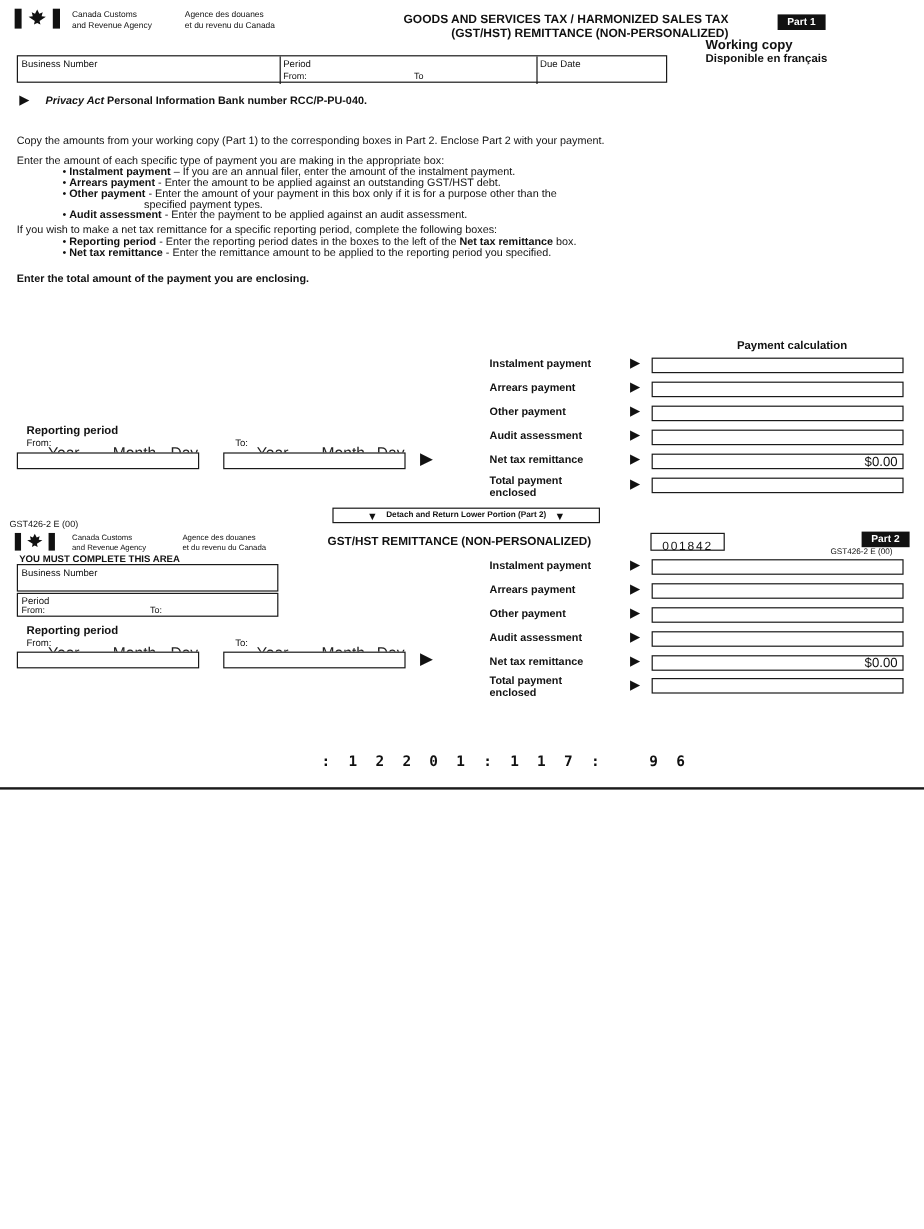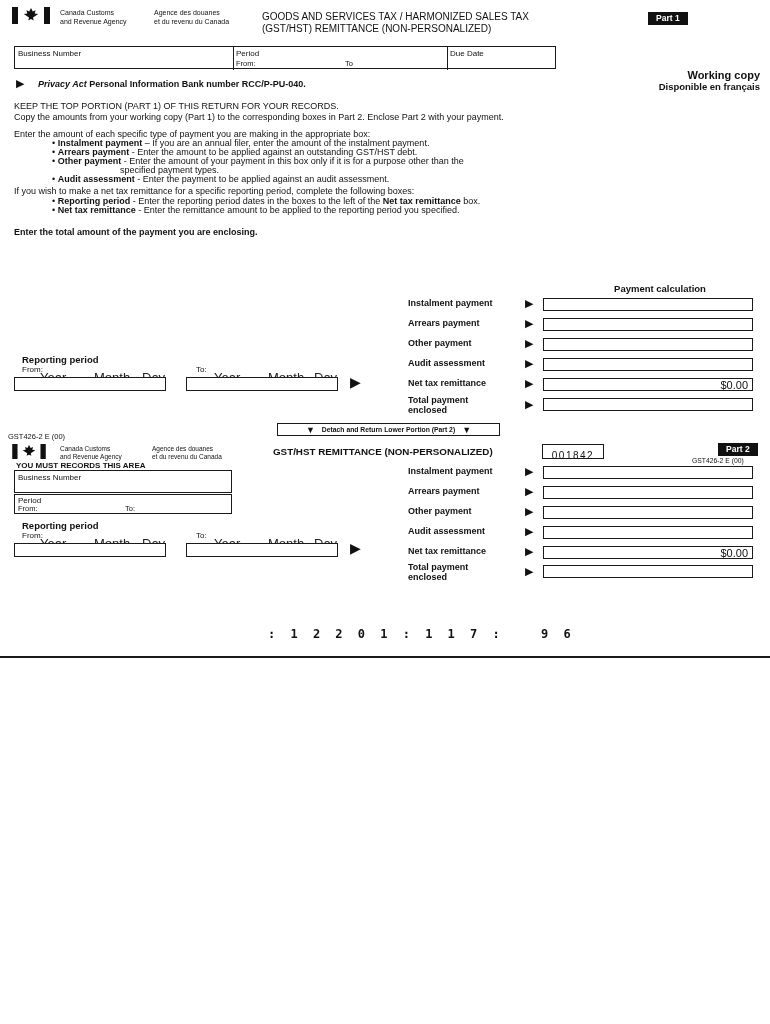--- a/index.html
+++ b/index.html
@@ -6,21 +6,21 @@
   html,body { background:#ffffff; }
   body { font-family:"Liberation Sans", sans-serif; color:#111; }
   .page { position:relative; width:770px; height:1024px; background:#fff; overflow:hidden; }
   .abs { position:absolute; }
   .b { font-weight:bold; }
   .it { font-style:italic; }
   .nw { white-space:nowrap; }
   .box { border:1px solid #1a1a1a; background:#fff; }
   .badge { background:#111; color:#fff; font-weight:bold; font-size:8.5px; padding:2px 8px; line-height:9px; }
   .agency { font-size:7px; line-height:8.5px; }
-  .form-title { font-size:10px; line-height:12px; font-weight:normal; text-align:left; }
+  .form-title { font-size:10px; line-height:12px; font-weight:bold; text-align:right; }
   .fieldlabel { font-size:8px; line-height:9px; }
   .sublabel { font-size:7.5px; line-height:8px; }
   .ins { font-size:9px; line-height:10px; white-space:nowrap; }
   
   .pay-row { position:absolute; left:408px; width:346px; height:17px; }
   .pay-label { position:absolute; left:0; top:1px; font-weight:bold; font-size:9px; line-height:9.5px; width:100px; }
   .pay-label.wrap { width:66px; white-space:normal; }
   .pay-arrow { position:absolute; left:117px; top:-1px; font-size:11px; line-height:13px; }
   .pay-box { position:absolute; left:135px; top:0; width:210px; height:13px; border:1px solid #1a1a1a; background:#fff; display:block; }
   .pay-value { position:absolute; right:4px; top:0; font-size:11px; line-height:12px; }
@@ -56,21 +56,21 @@
     <div>et du revenu du Canada</div>
   </div>
 
   <div class="abs form-title" style="left:262px; top:11px; width:345px;">
     <div>GOODS AND SERVICES TAX / HARMONIZED SALES TAX</div>
     <div>(GST/HST) REMITTANCE (NON-PERSONALIZED)</div>
   </div>
 
   <div class="abs badge" style="left:648px; top:12px;">Part 1</div>
 
-  <div class="abs" style="left:588px; top:32px; width:172px; text-align:right;margin-top:37px;">
+  <div class="abs" style="left:588px; top:32px; width:172px; text-align:left;">
     <div class="b" style="font-size:11px; line-height:12px;">Working copy</div>
     <div class="b" style="font-size:9.5px; line-height:11px;">Disponible en français</div>
   </div>
 
   <div class="abs box" style="left:14px; top:46px; width:542px; height:23px;">
     <div class="abs" style="left:218px; top:0; width:1px; height:23px; background:#1a1a1a;"></div>
     <div class="abs" style="left:432px; top:0; width:1px; height:23px; background:#1a1a1a;"></div>
     <div class="abs fieldlabel" style="left:3px; top:2px;">Business Number</div>
     <div class="abs" style="left:0; top:0; width:218px; height:23px;"></div>
     <div class="abs fieldlabel" style="left:221px; top:2px;">Period</div>
@@ -79,21 +79,20 @@
     <div class="abs" style="left:219px; top:0; width:213px; height:23px;"></div>
     <div class="abs fieldlabel" style="left:435px; top:2px;">Due Date</div>
     <div class="abs" style="left:433px; top:0; width:109px; height:23px;"></div>
   </div>
 
   <div class="abs" style="left:16px; top:77px; font-size:11px;">▶</div>
   <div class="abs nw" style="left:38px; top:79px; font-size:9px;">
     <span class="b it">Privacy Act</span><span class="b"> Personal Information Bank number RCC/P-PU-040.</span>
   </div>
 
-  <div class="abs ins" style="left:14px; top:101px;">KEEP THE TOP PORTION (PART 1) OF THIS RETURN FOR YOUR RECORDS.</div>
   <div class="abs ins" style="left:14px; top:112px;">Copy the amounts from your working copy (Part 1) to the corresponding boxes in Part 2.  Enclose Part 2 with your payment.</div>
 
   <div class="abs ins" style="left:14px; top:129px;">Enter the amount of each specific type of payment you are making in the appropriate box:</div>
 
   <div class="abs ins" style="left:52px; top:138px;">
     <span>•</span>&nbsp;<span class="b">Instalment payment</span><span> – If you are an annual filer, enter the amount of the instalment payment.</span>
   </div>
   <div class="abs ins" style="left:52px; top:147px;">
     <span>•</span>&nbsp;<span class="b">Arrears payment</span><span> - Enter the amount to be applied against an outstanding GST/HST debt.</span>
   </div>
@@ -189,21 +188,21 @@
 
   <div class="abs b nw" style="left:273px; top:446px; font-size:9.8px;">GST/HST REMITTANCE (NON-PERSONALIZED)</div>
 
   <div class="abs box" style="left:542px; top:444px; width:62px; height:15px; text-align:center;">
     <span style="font-size:10px; line-height:14px; letter-spacing:1.5px;">001842</span>
   </div>
 
   <div class="abs badge" style="left:718px; top:443px;">Part 2</div>
   <div class="abs" style="left:692px; top:457px; font-size:6.8px;">GST426-2 E (00)</div>
 
-  <div class="abs b" style="left:16px; top:461px; font-size:8px;">YOU MUST RECORDS THIS AREA</div>
+  <div class="abs b" style="left:16px; top:461px; font-size:8px;">YOU MUST COMPLETE THIS AREA</div>
 
   <div class="abs box" style="left:14px; top:470px; width:218px; height:23px;">
     <div class="abs fieldlabel" style="left:3px; top:2px;">Business Number</div>
   </div>
   <div class="abs box" style="left:14px; top:494px; width:218px; height:20px;">
     <div class="abs fieldlabel" style="left:3px; top:1px;">Period</div>
     <div class="abs sublabel" style="left:3px; top:10px;">From:</div>
     <div class="abs sublabel" style="left:110px; top:10px;">To:</div>
   </div>
 

